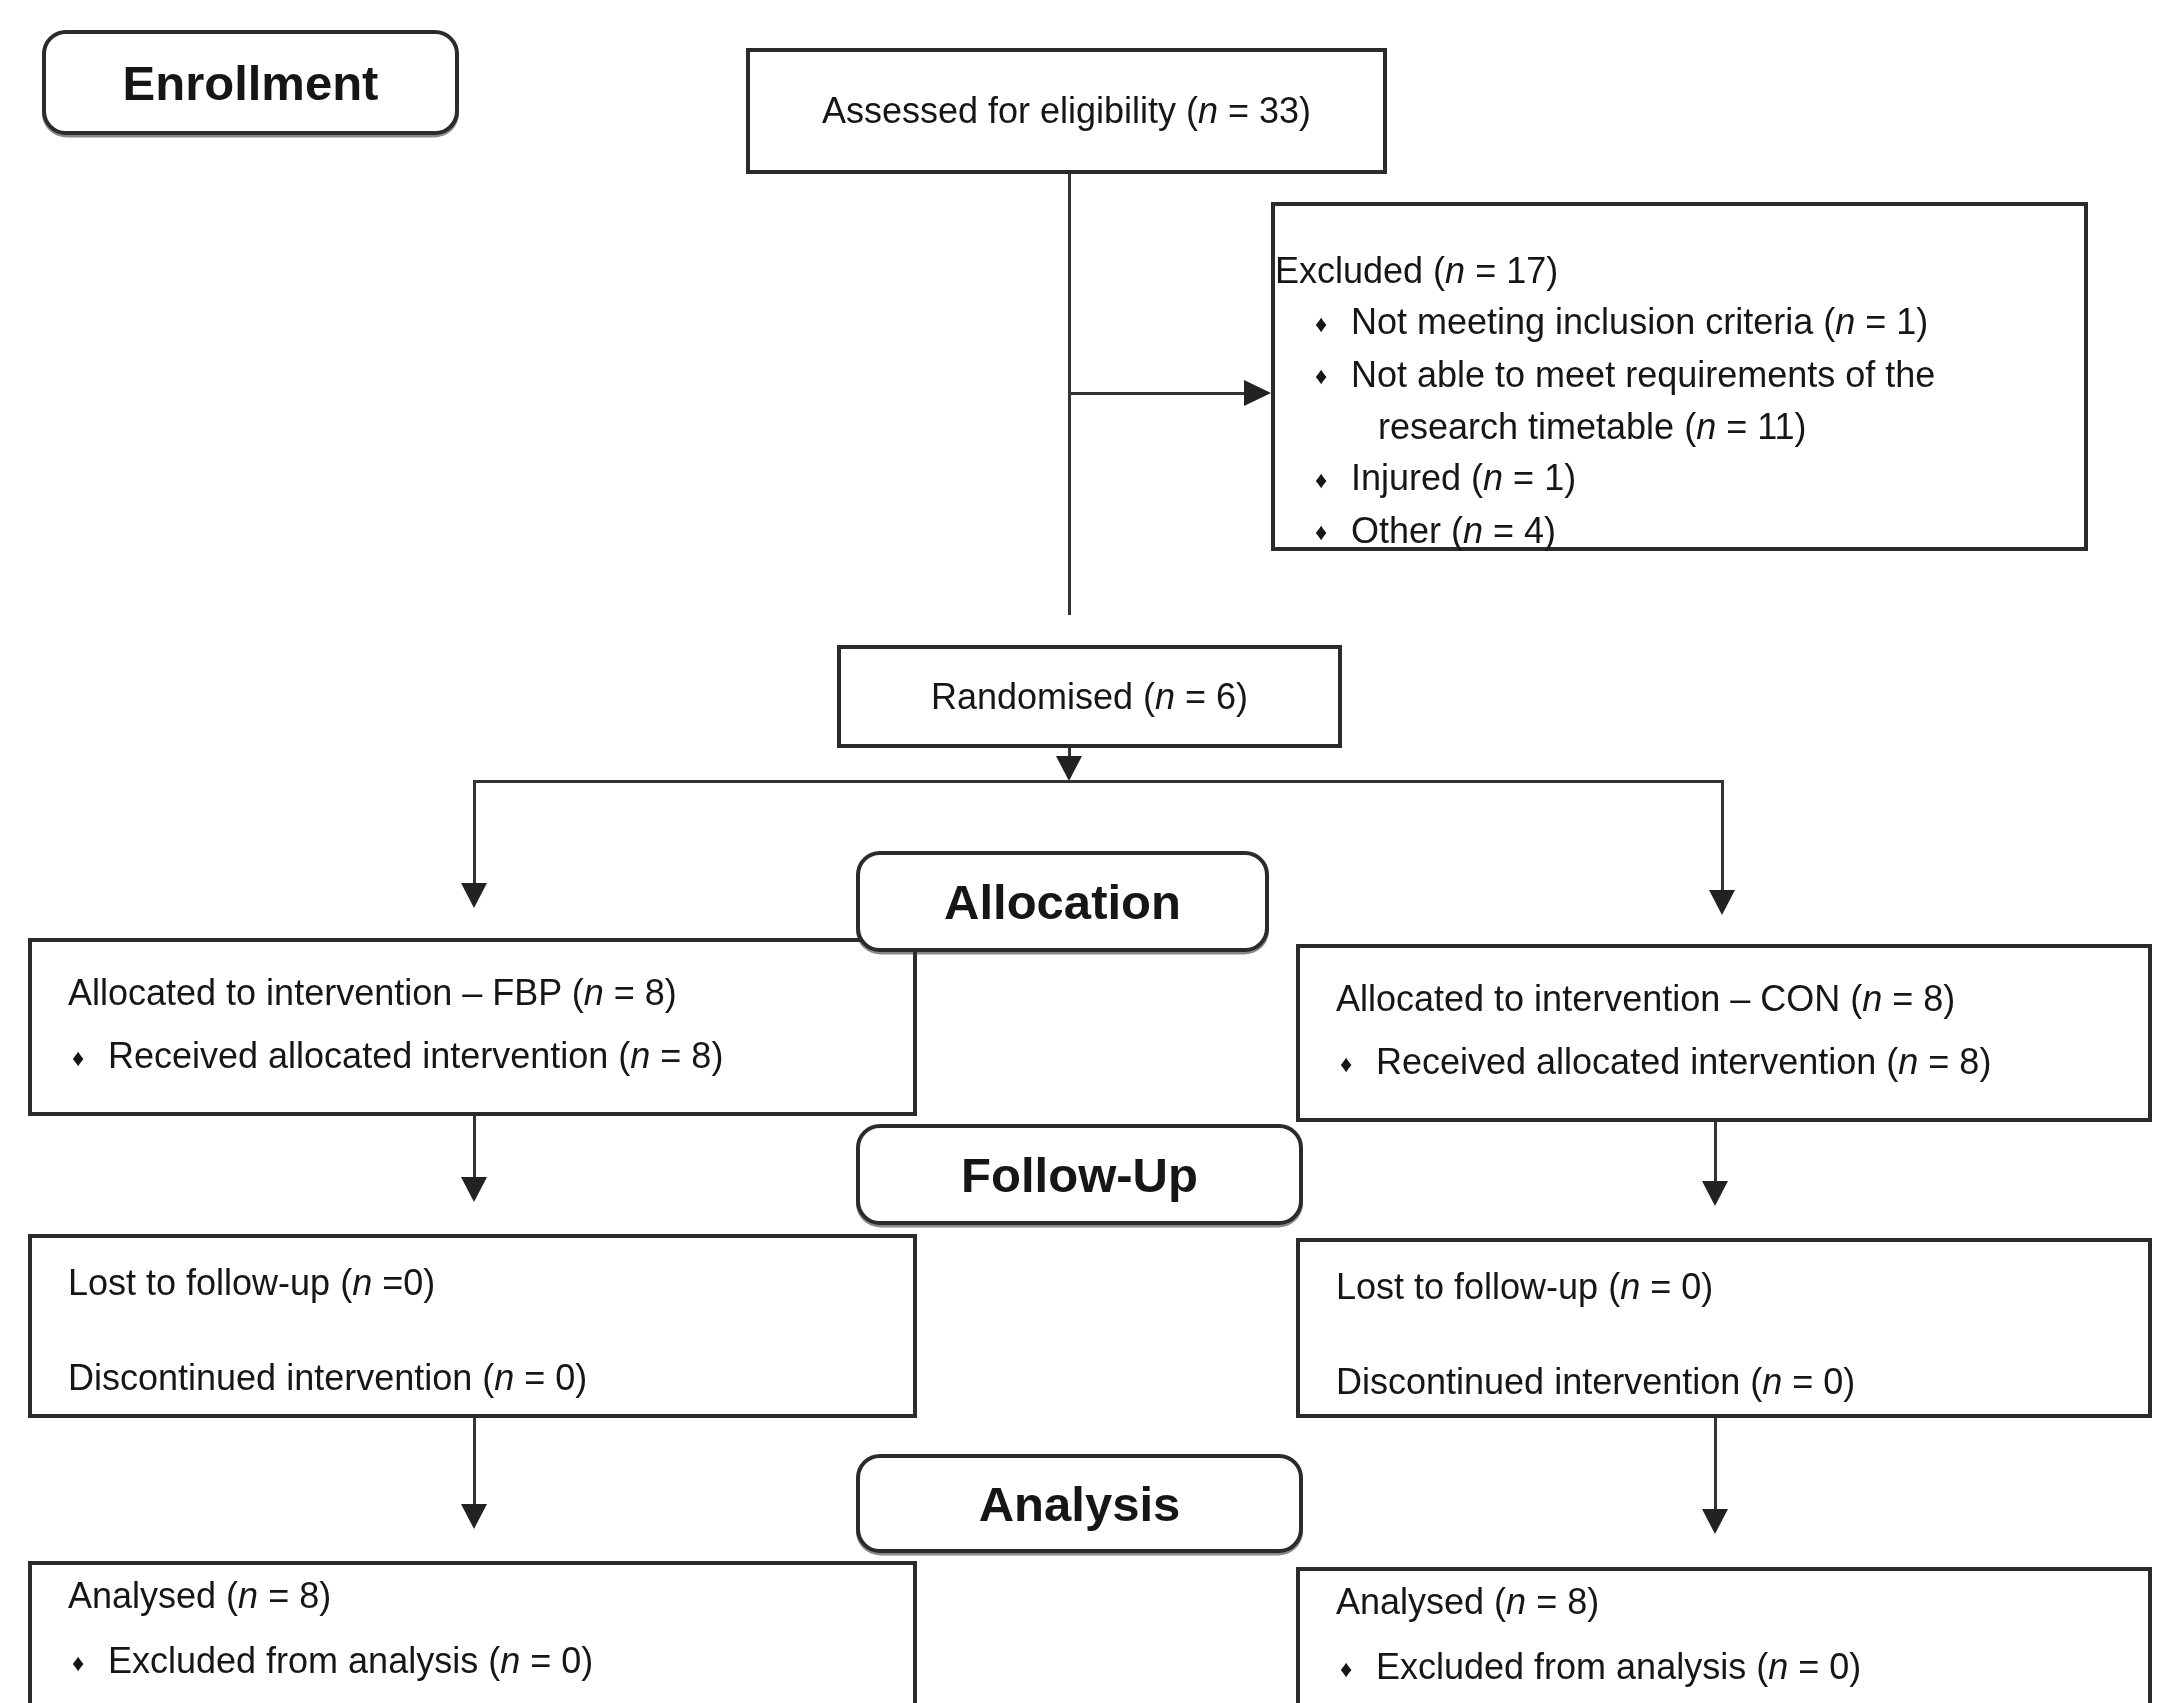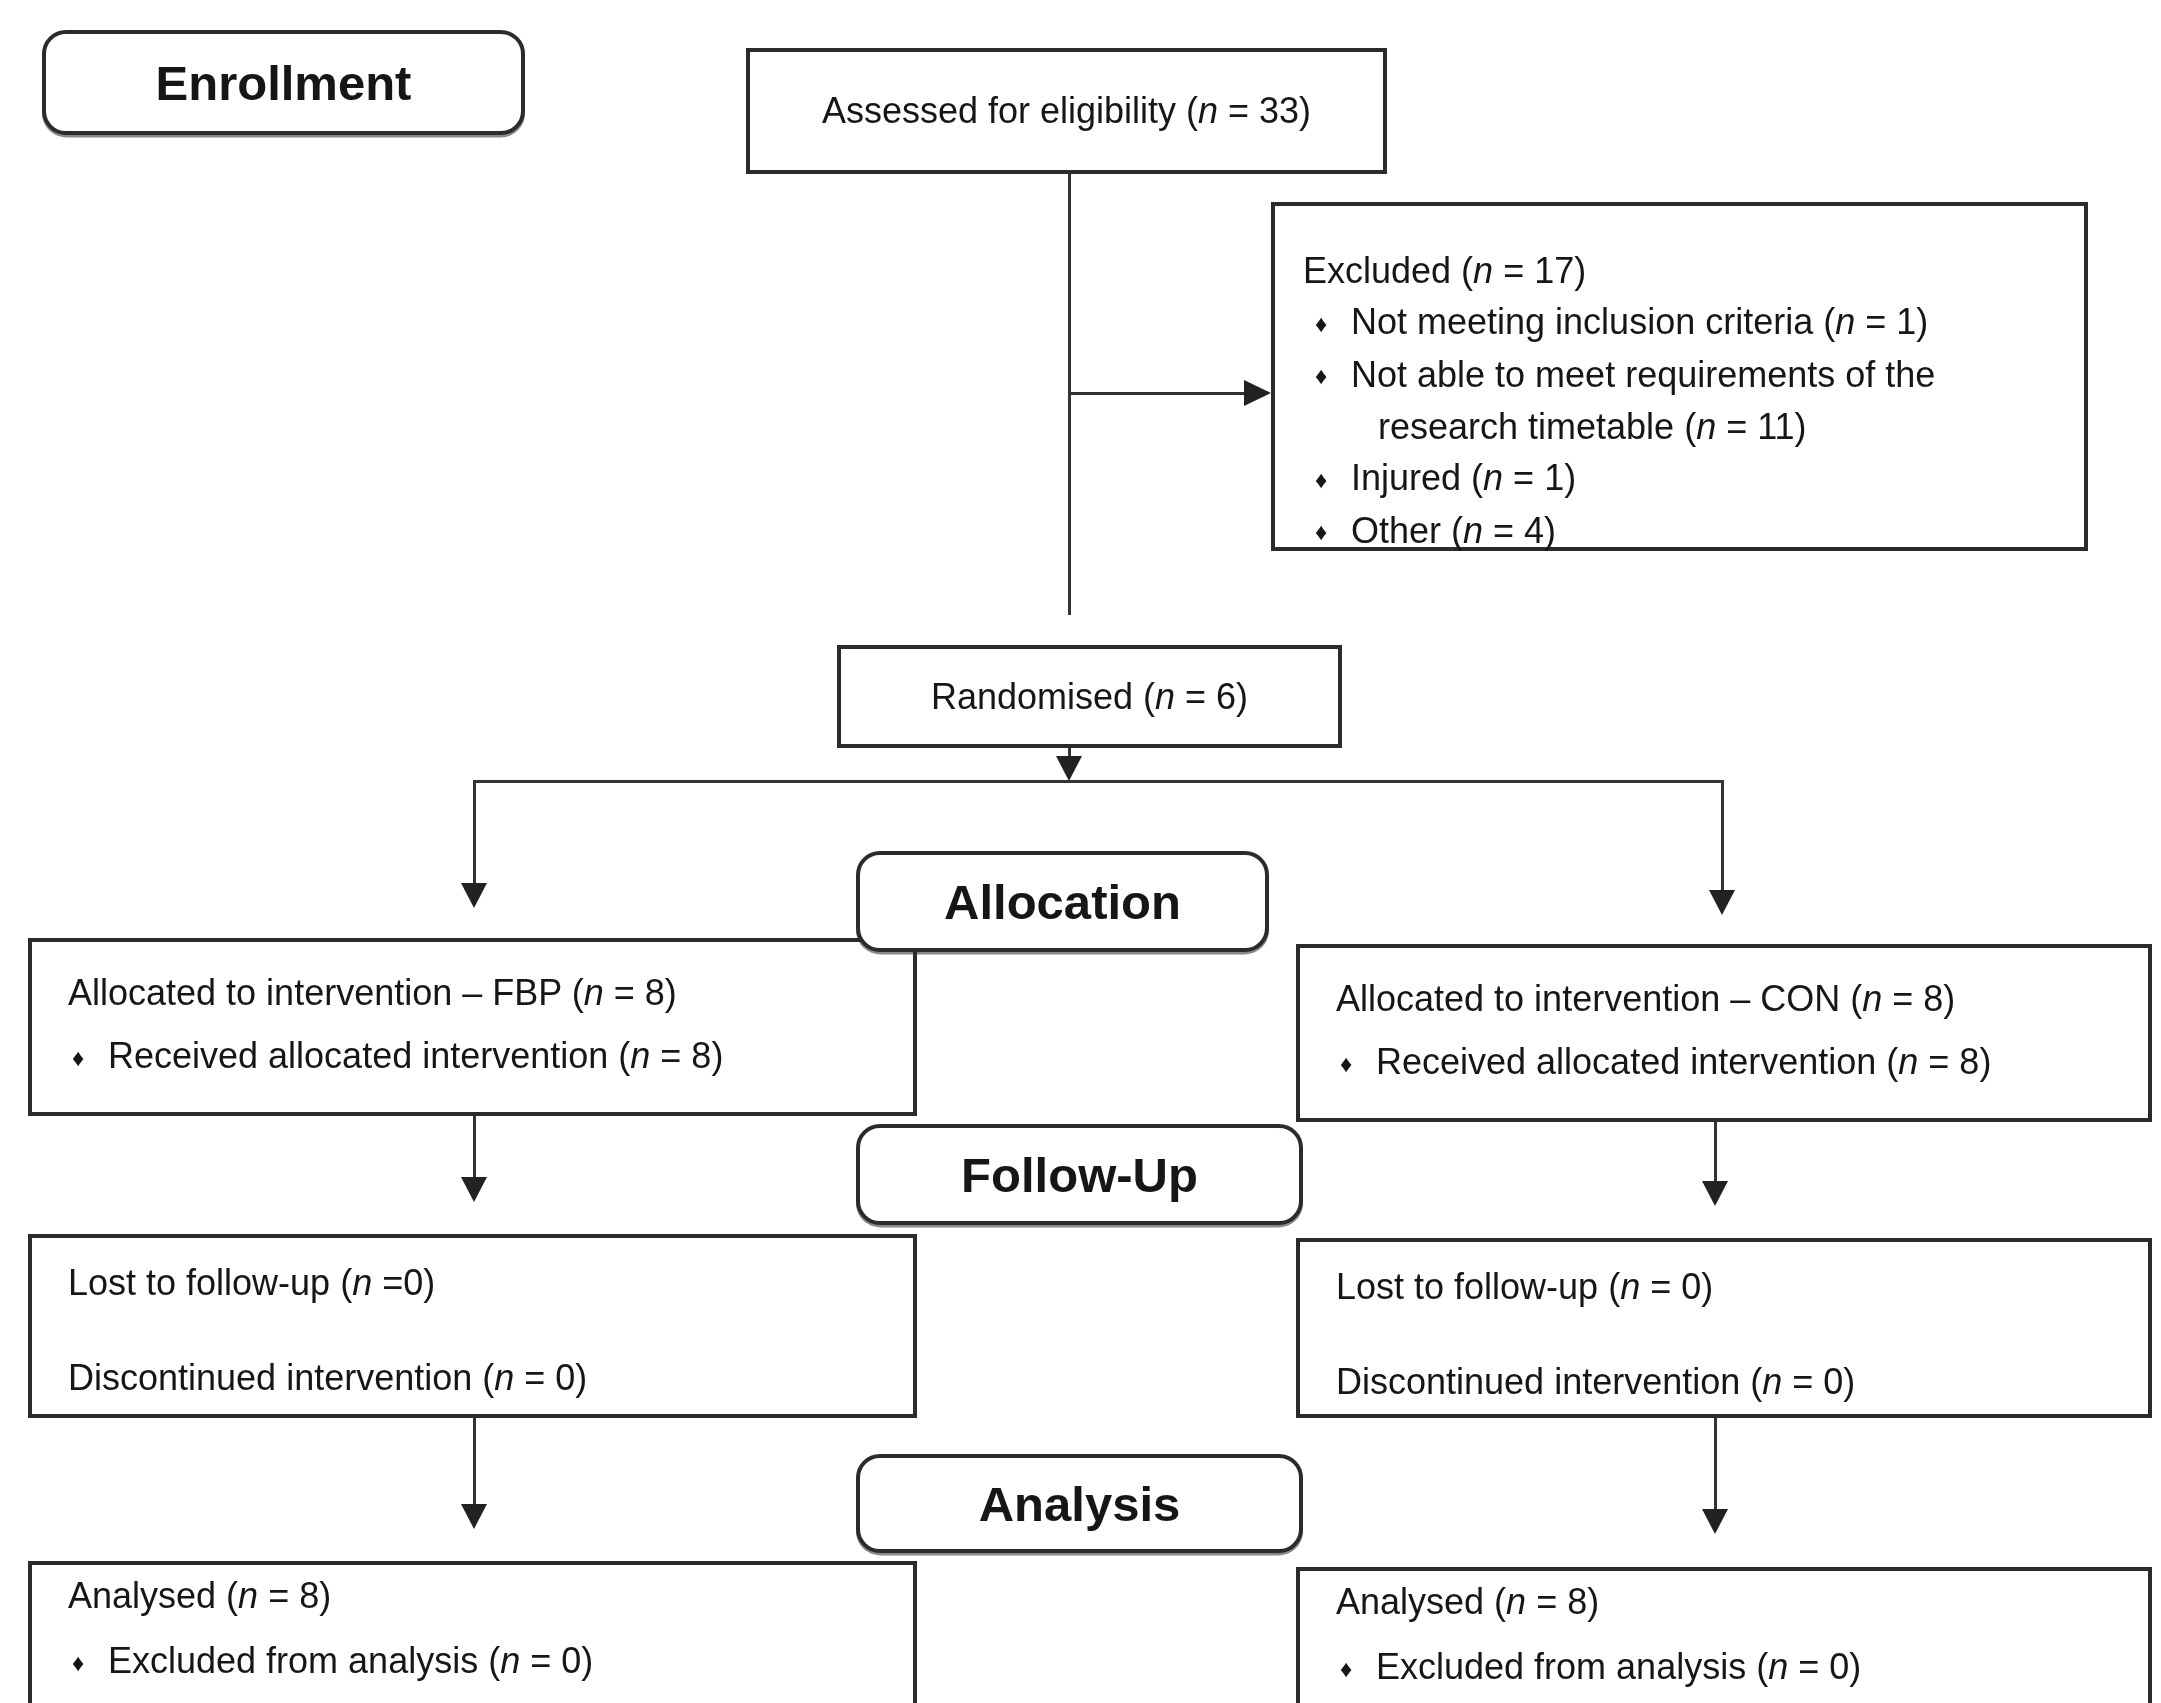--- a/index.html
+++ b/index.html
@@ -33,21 +33,21 @@
     display: flex; align-items: center; justify-content: center;
     font-size: 49px;
     font-weight: bold;
     z-index: 3;
     box-shadow: 0 2.4px 0 rgba(40,40,40,0.55);
   }
   .nn { font-style: italic; }
   .line-row { padding-left: 36px; padding-right: 9.5px; }
   .bullet-row { padding-left: 103px; padding-right: 9.5px; text-indent: -63px; }
   .blt { display: inline-block; width: 36px; font-size: 24px; text-indent: 0; vertical-align: 2.4px; }
-  .excl-title { padding-left: 28px; }
+  .excl-title { }
   .excl-box { padding-top: 39px; line-height: 51px; }
   .alloc-box { padding-top: 28px; }
   .alloc-box .bullet-row { margin-top: 17.4px; }
   .fu-box { padding-top: 22px; }
   .fu-box .line2 { margin-top: 49px; }
   .an-box { padding-top: 8px; }
   .an-box .bullet-row { margin-top: 19px; }
   .vline { position: absolute; width: 3.2px; background: #333333; z-index: 1; }
   .hline { position: absolute; height: 3.2px; background: #333333; z-index: 1; }
   .arr-down {
@@ -84,21 +84,21 @@
   <div class="vline" style="left:473px; top:1084px; height:95px;"></div>
   <div class="arr-down" style="left:461px; top:1177px;"></div>
   <div class="vline" style="left:1714px; top:1089px; height:93px;"></div>
   <div class="arr-down" style="left:1702px; top:1181px;"></div>
 
   <div class="vline" style="left:473px; top:1386px; height:119px;"></div>
   <div class="arr-down" style="left:461px; top:1504px;"></div>
   <div class="vline" style="left:1714px; top:1386px; height:125px;"></div>
   <div class="arr-down" style="left:1702px; top:1509px;"></div>
 
-  <div class="stage" style="left:42px; top:30px; width:483px; height:105px;">
+  <div class="stage" style="left:42px; top:30px; width:417px; height:105px;">
     <span>Enrollment</span>
   </div>
   <div class="stage" style="left:856px; top:851px; width:413px; height:101px;">
     <span>Allocation</span>
   </div>
   <div class="stage" style="left:856px; top:1454px; width:447px; height:99px;">
     <span>Analysis</span>
   </div>
   <div class="stage" style="left:856px; top:1124px; width:447px; height:101px;">
     <span>Follow-Up</span>

